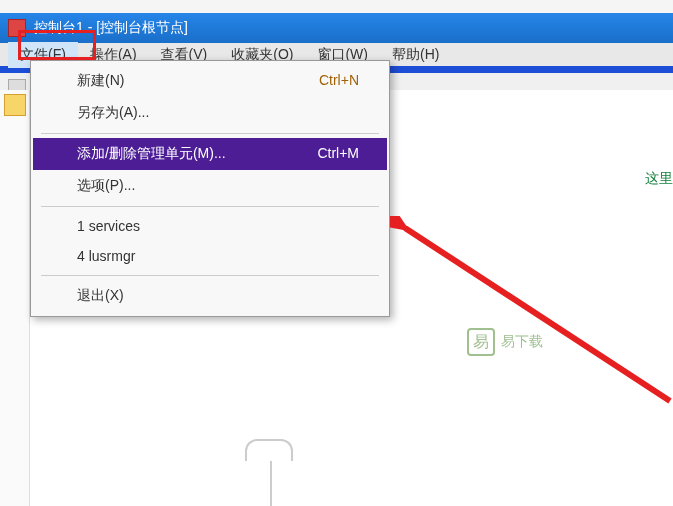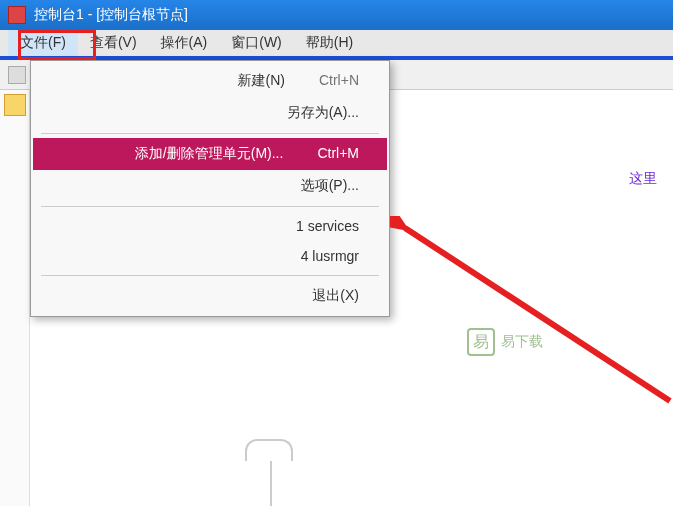--- a/index.html
+++ b/index.html
@@ -17,35 +17,36 @@
       filter: blur(0.5px);
     }
     .titlebar {
       background: linear-gradient(#2585e8, #1a6fc9);
       height: 30px;
       display: flex;
       align-items: center;
       padding: 0 8px;
       color: white;
       font-size: 14px;
+      margin-top: 13px;
     }
     .titlebar-icon {
       width: 18px;
       height: 18px;
       background: #d44;
       margin-right: 8px;
       border: 1px solid #a22;
     }
     .menubar {
       background: #e8e8e8;
       height: 30px;
       display: flex;
       align-items: center;
       padding: 0 8px;
-      border-bottom: 4px solid #1d4ed8;
+      border-bottom: 7px solid #1d4ed8;
       font-size: 14px;
     }
     .menubar-item {
       padding: 4px 12px;
       cursor: pointer;
       color: #333;
     }
     .menubar-item.active {
       background: #d0e5f8;
     }
@@ -107,37 +108,36 @@
       width: 360px;
       background: #f8f8f8;
       border: 1px solid #999;
       box-shadow: 3px 3px 8px rgba(0,0,0,0.3);
       z-index: 50;
       font-size: 14px;
       padding: 4px 2px;
     }
     .menu-item {
       display: flex;
-      justify-content: flex-end;
+      justify-content: space-between;
       padding: 7px 28px 7px 44px;
       cursor: pointer;
       color: #333;
-      gap: 34px;
     }
     .menu-item.highlighted {
-      background: #be185d;
+      background: #4c1d95;
       color: white;
     }
     .menu-separator {
       height: 1px;
       background: #ccc;
       margin: 4px 8px;
     }
     .shortcut {
-      color: #737373;
+      color: #a16207;
     }
     .menu-item.highlighted .shortcut {
       color: white;
     }
     .arrow {
       position: absolute;
       top: 216px;
       left: 390px;
       z-index: 60;
       pointer-events: none;
@@ -159,23 +159,23 @@
       border: 2px solid #a0c090;
       border-radius: 4px;
       display: flex;
       align-items: center;
       justify-content: center;
       font-size: 16px;
     }
     .right-text {
       position: absolute;
       top: 170px;
-      right: 16px;
-      font-size: 14px;
-      color: #6d28d9;
+      right: 0;
+      font-size: 14px;
+      color: #15803d;
     }
     .bottom-line {
       position: absolute;
       bottom: 0;
       left: 270px;
       width: 2px;
       height: 45px;
       background: #ccc;
     }
     .bottom-stub {
@@ -192,22 +192,23 @@
 </head>
 <body>
 
 <div class="titlebar">
   <div class="titlebar-icon"></div>
   <span>控制台1 - [控制台根节点]</span>
 </div>
 
 <div class="menubar">
   <div class="menubar-item active">文件(F)</div>
+  <div class="menubar-item">操作(A)</div>
   <div class="menubar-item">查看(V)</div>
-  <div class="menubar-item">操作(A)</div>
+  <div class="menubar-item">收藏夹(O)</div>
   <div class="menubar-item">窗口(W)</div>
   <div class="menubar-item">帮助(H)</div>
 </div>
 
 <div class="file-highlight"></div>
 
 <div class="toolbar">
   <div class="toolbar-icon"></div>
 </div>
 

